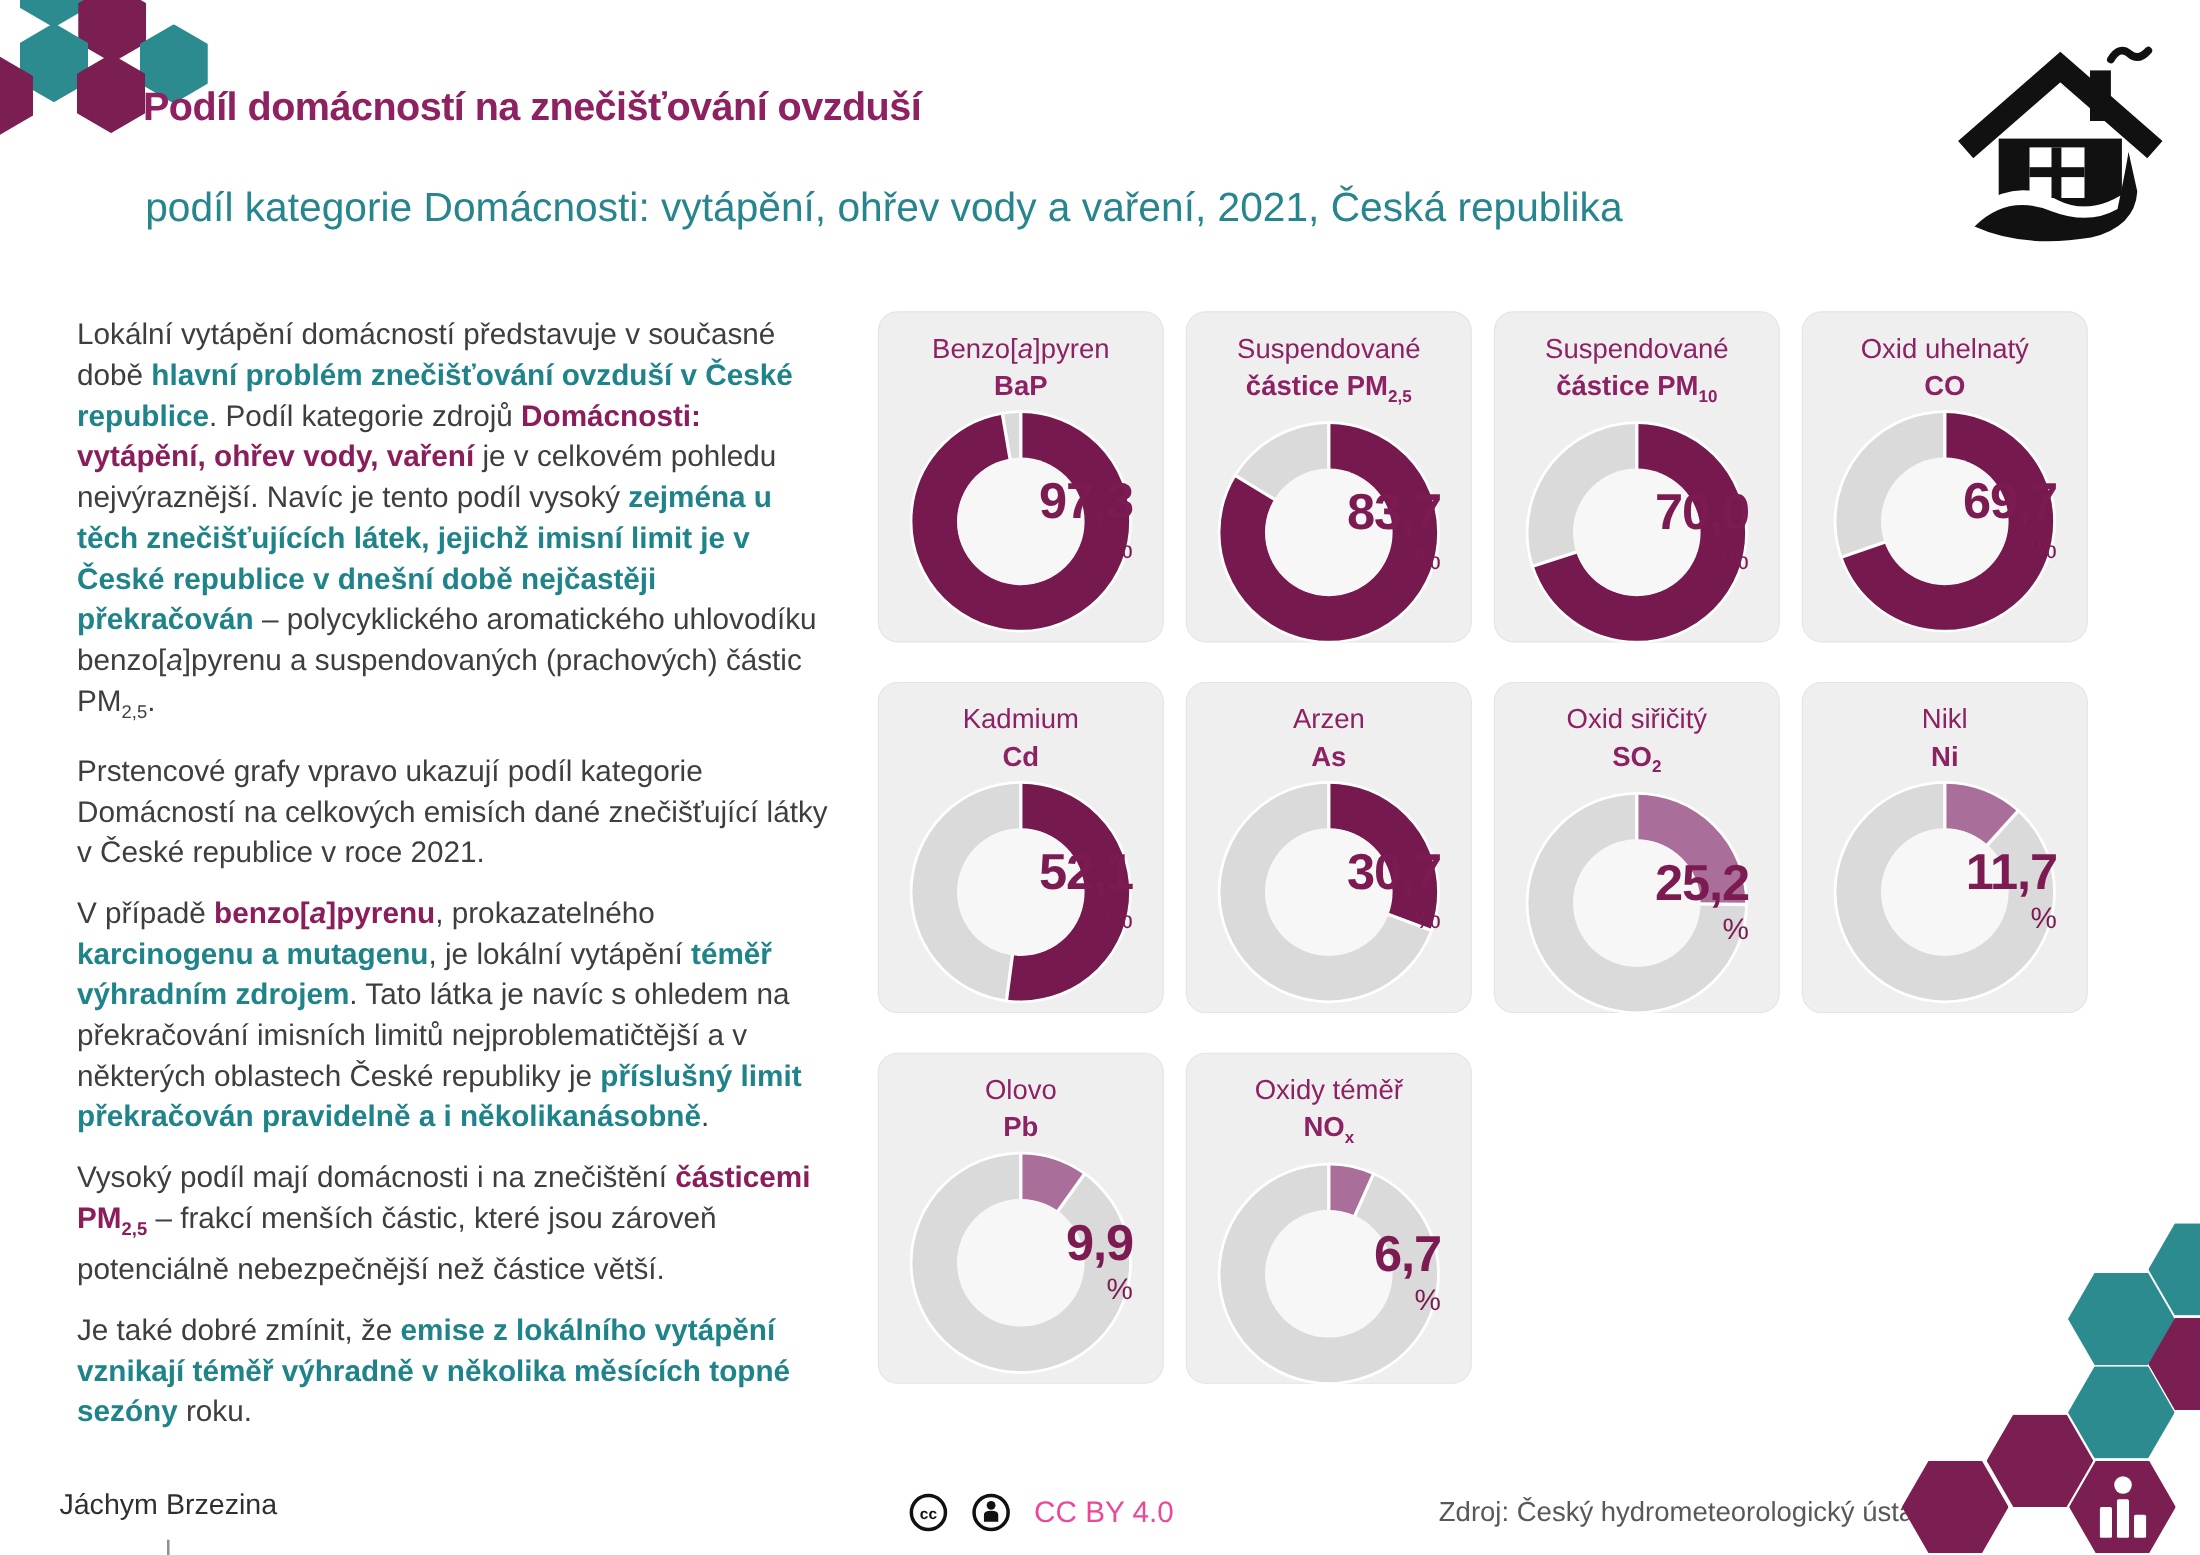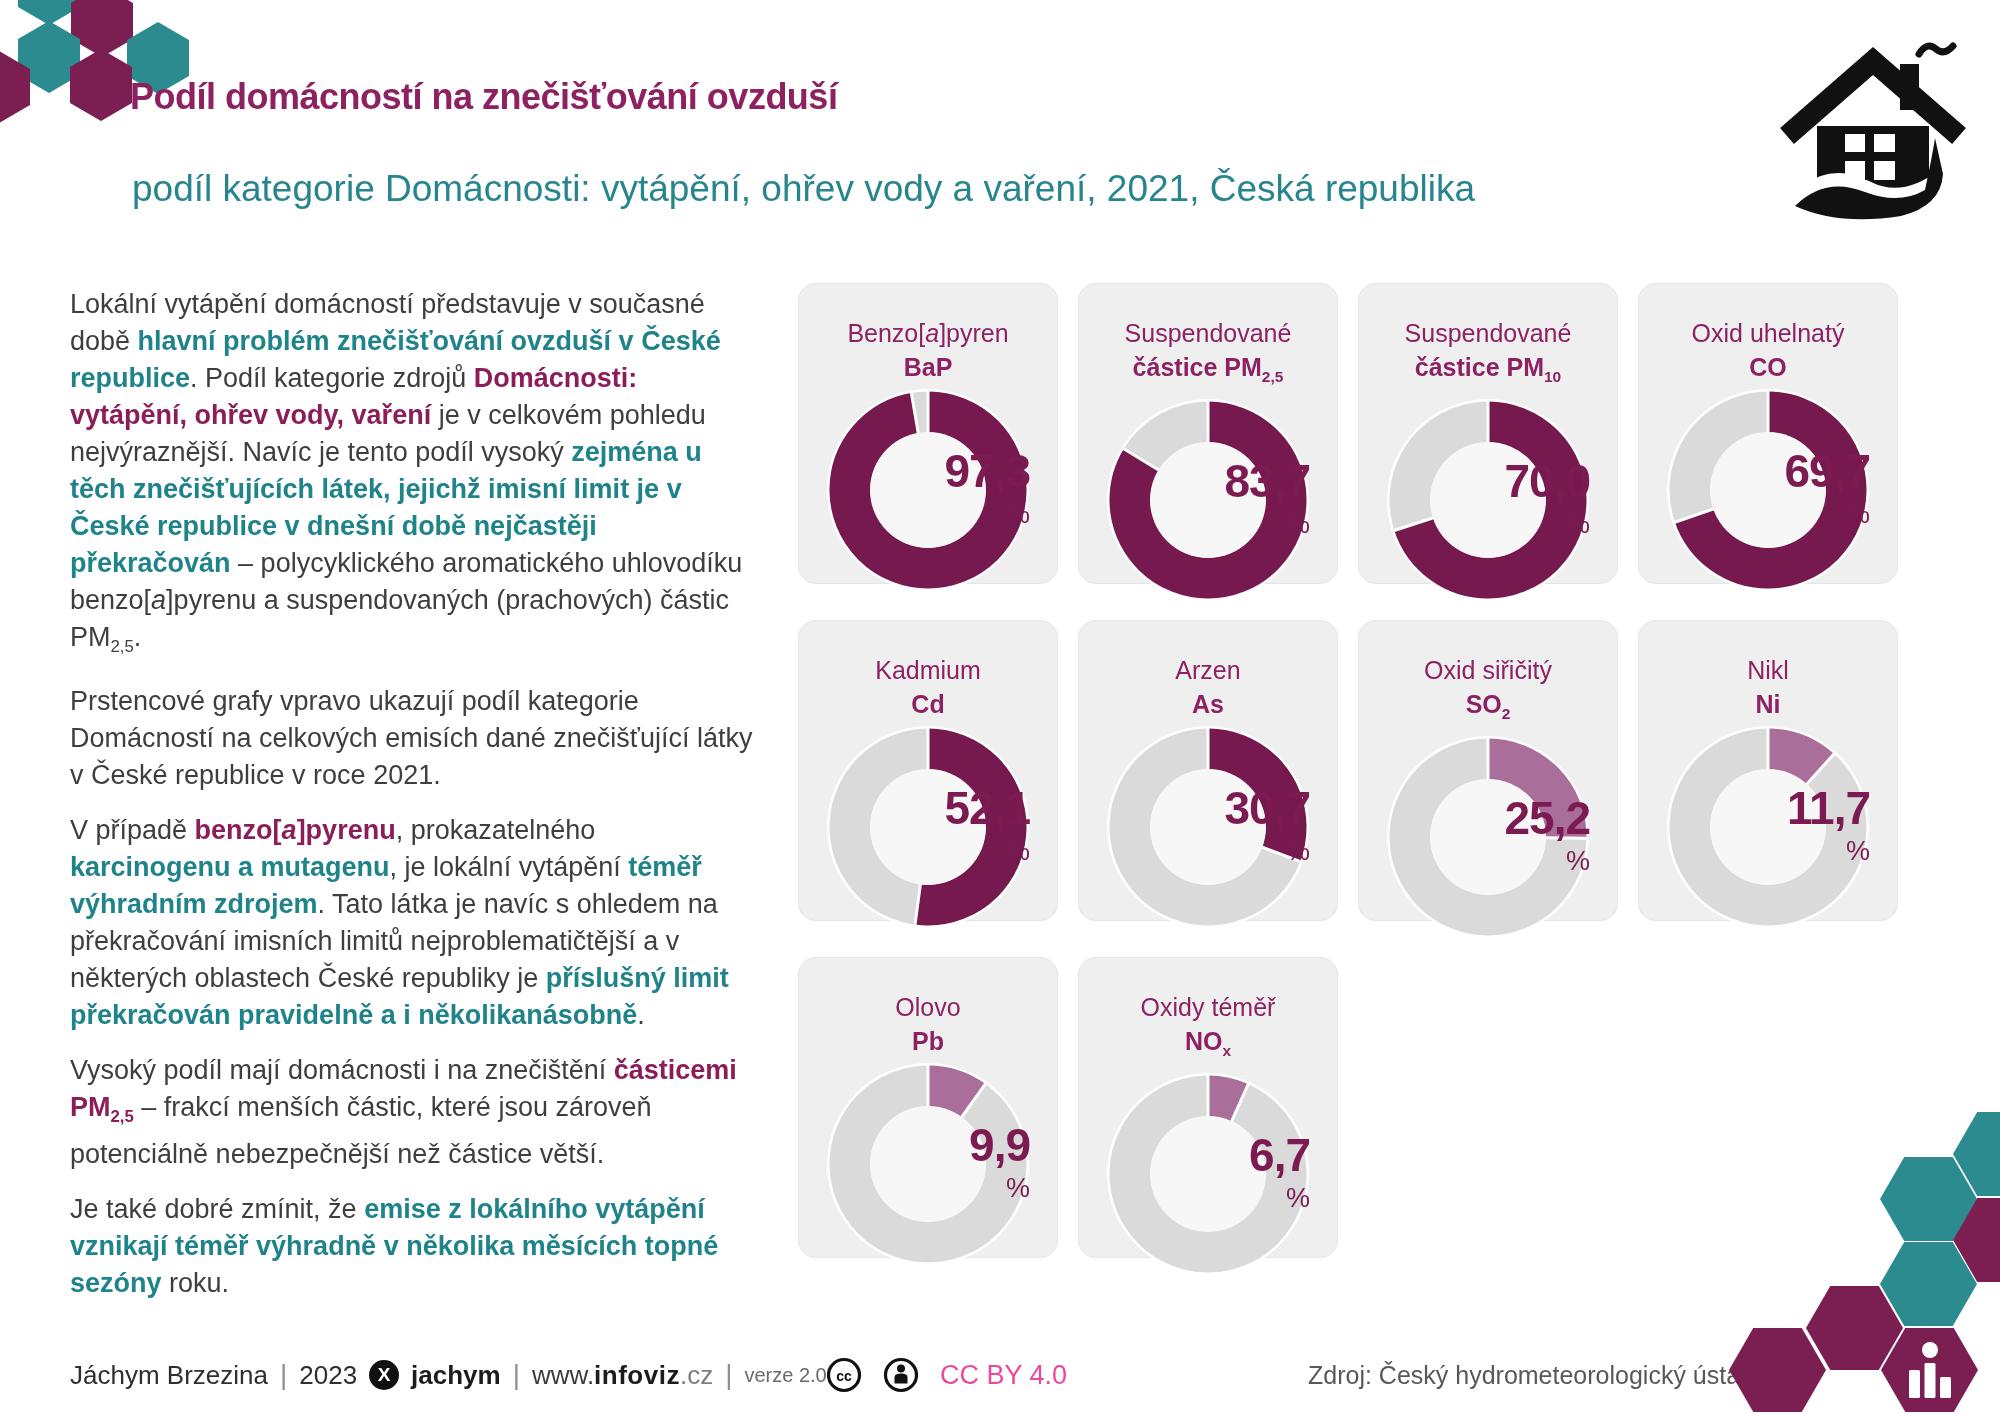--- a/index.html
+++ b/index.html
@@ -25,39 +25,39 @@
   .ri{font-style:italic;}
   .rt{color:#1F838A;font-weight:bold;}
   .rm{color:#8B1D5B;font-weight:bold;}
   .para sub, .card-title sub{font-size:0.62em;}
 
   
   .grid{position:absolute;left:798px;top:283px;width:1100px;
         display:grid;grid-template-columns:repeat(4,260px);grid-auto-rows:301px;
         column-gap:20px;row-gap:36px;}
   .card{background:#F0EFF0;border:1px solid #E4E3E5;border-radius:18px;
-        box-sizing:border-box;padding-top:32px;text-align:center;}
+        box-sizing:border-box;padding-top:16px;text-align:center;}
   .card-title{font-size:25px;line-height:34px;color:#8C2264;min-height:68px;}
   .card-title .l2{font-weight:bold;}
   .donut-wrap{position:relative;width:204px;height:204px;margin:4px auto 0 auto;}
   .donut-label{position:absolute;inset:0;display:flex;flex-direction:column;
                align-items:flex-end;justify-content:center;transform:translateY(-2px);
                color:#7B1B51;}
   .dv{font-size:46px;font-weight:bold;line-height:1;letter-spacing:-1px;}
   .dp{font-size:27px;margin-top:7px;line-height:1;}
 
   
   .legend{grid-column:3/5;padding:14px 0 0 12px;}
   .legend-row{display:flex;align-items:center;height:40px;margin-bottom:8px;}
   .legend-swatch{width:38px;height:33px;flex:0 0 38px;}
   .legend-label{margin-left:16px;font-size:24px;color:#414042;}
 
   
-  .footer-left{position:absolute;left:70px;top:1352px;height:46px;display:flex;
-               align-items:center;gap:12px;font-size:26px;color:#2f2f31;white-space:nowrap;}
+  .footer-left{position:absolute;left:54px;top:1352px;height:46px;display:flex;
+               align-items:center;gap:12px;font-size:26px;color:#2f2f31;white-space:nowrap;flex-direction:column;}
   .fpipe{color:#8f8f91;font-weight:200;font-size:28px;}
   .x-badge{width:30px;height:30px;border-radius:50%;background:#111;color:#fff;
            display:flex;align-items:center;justify-content:center;
            font-size:19px;font-weight:bold;}
   .handle{font-weight:bold;color:#1c1c1e;}
   .site .pre,.site .tld{color:#3c3c3e;}
   .site .name{font-weight:bold;color:#1c1c1e;letter-spacing:0.5px;}
   .site .tld{color:#7d7d7f;}
   .version{font-size:20px;color:#6a6a6c;}
   .footer-cc{position:absolute;left:826px;top:1352px;height:46px;display:flex;

